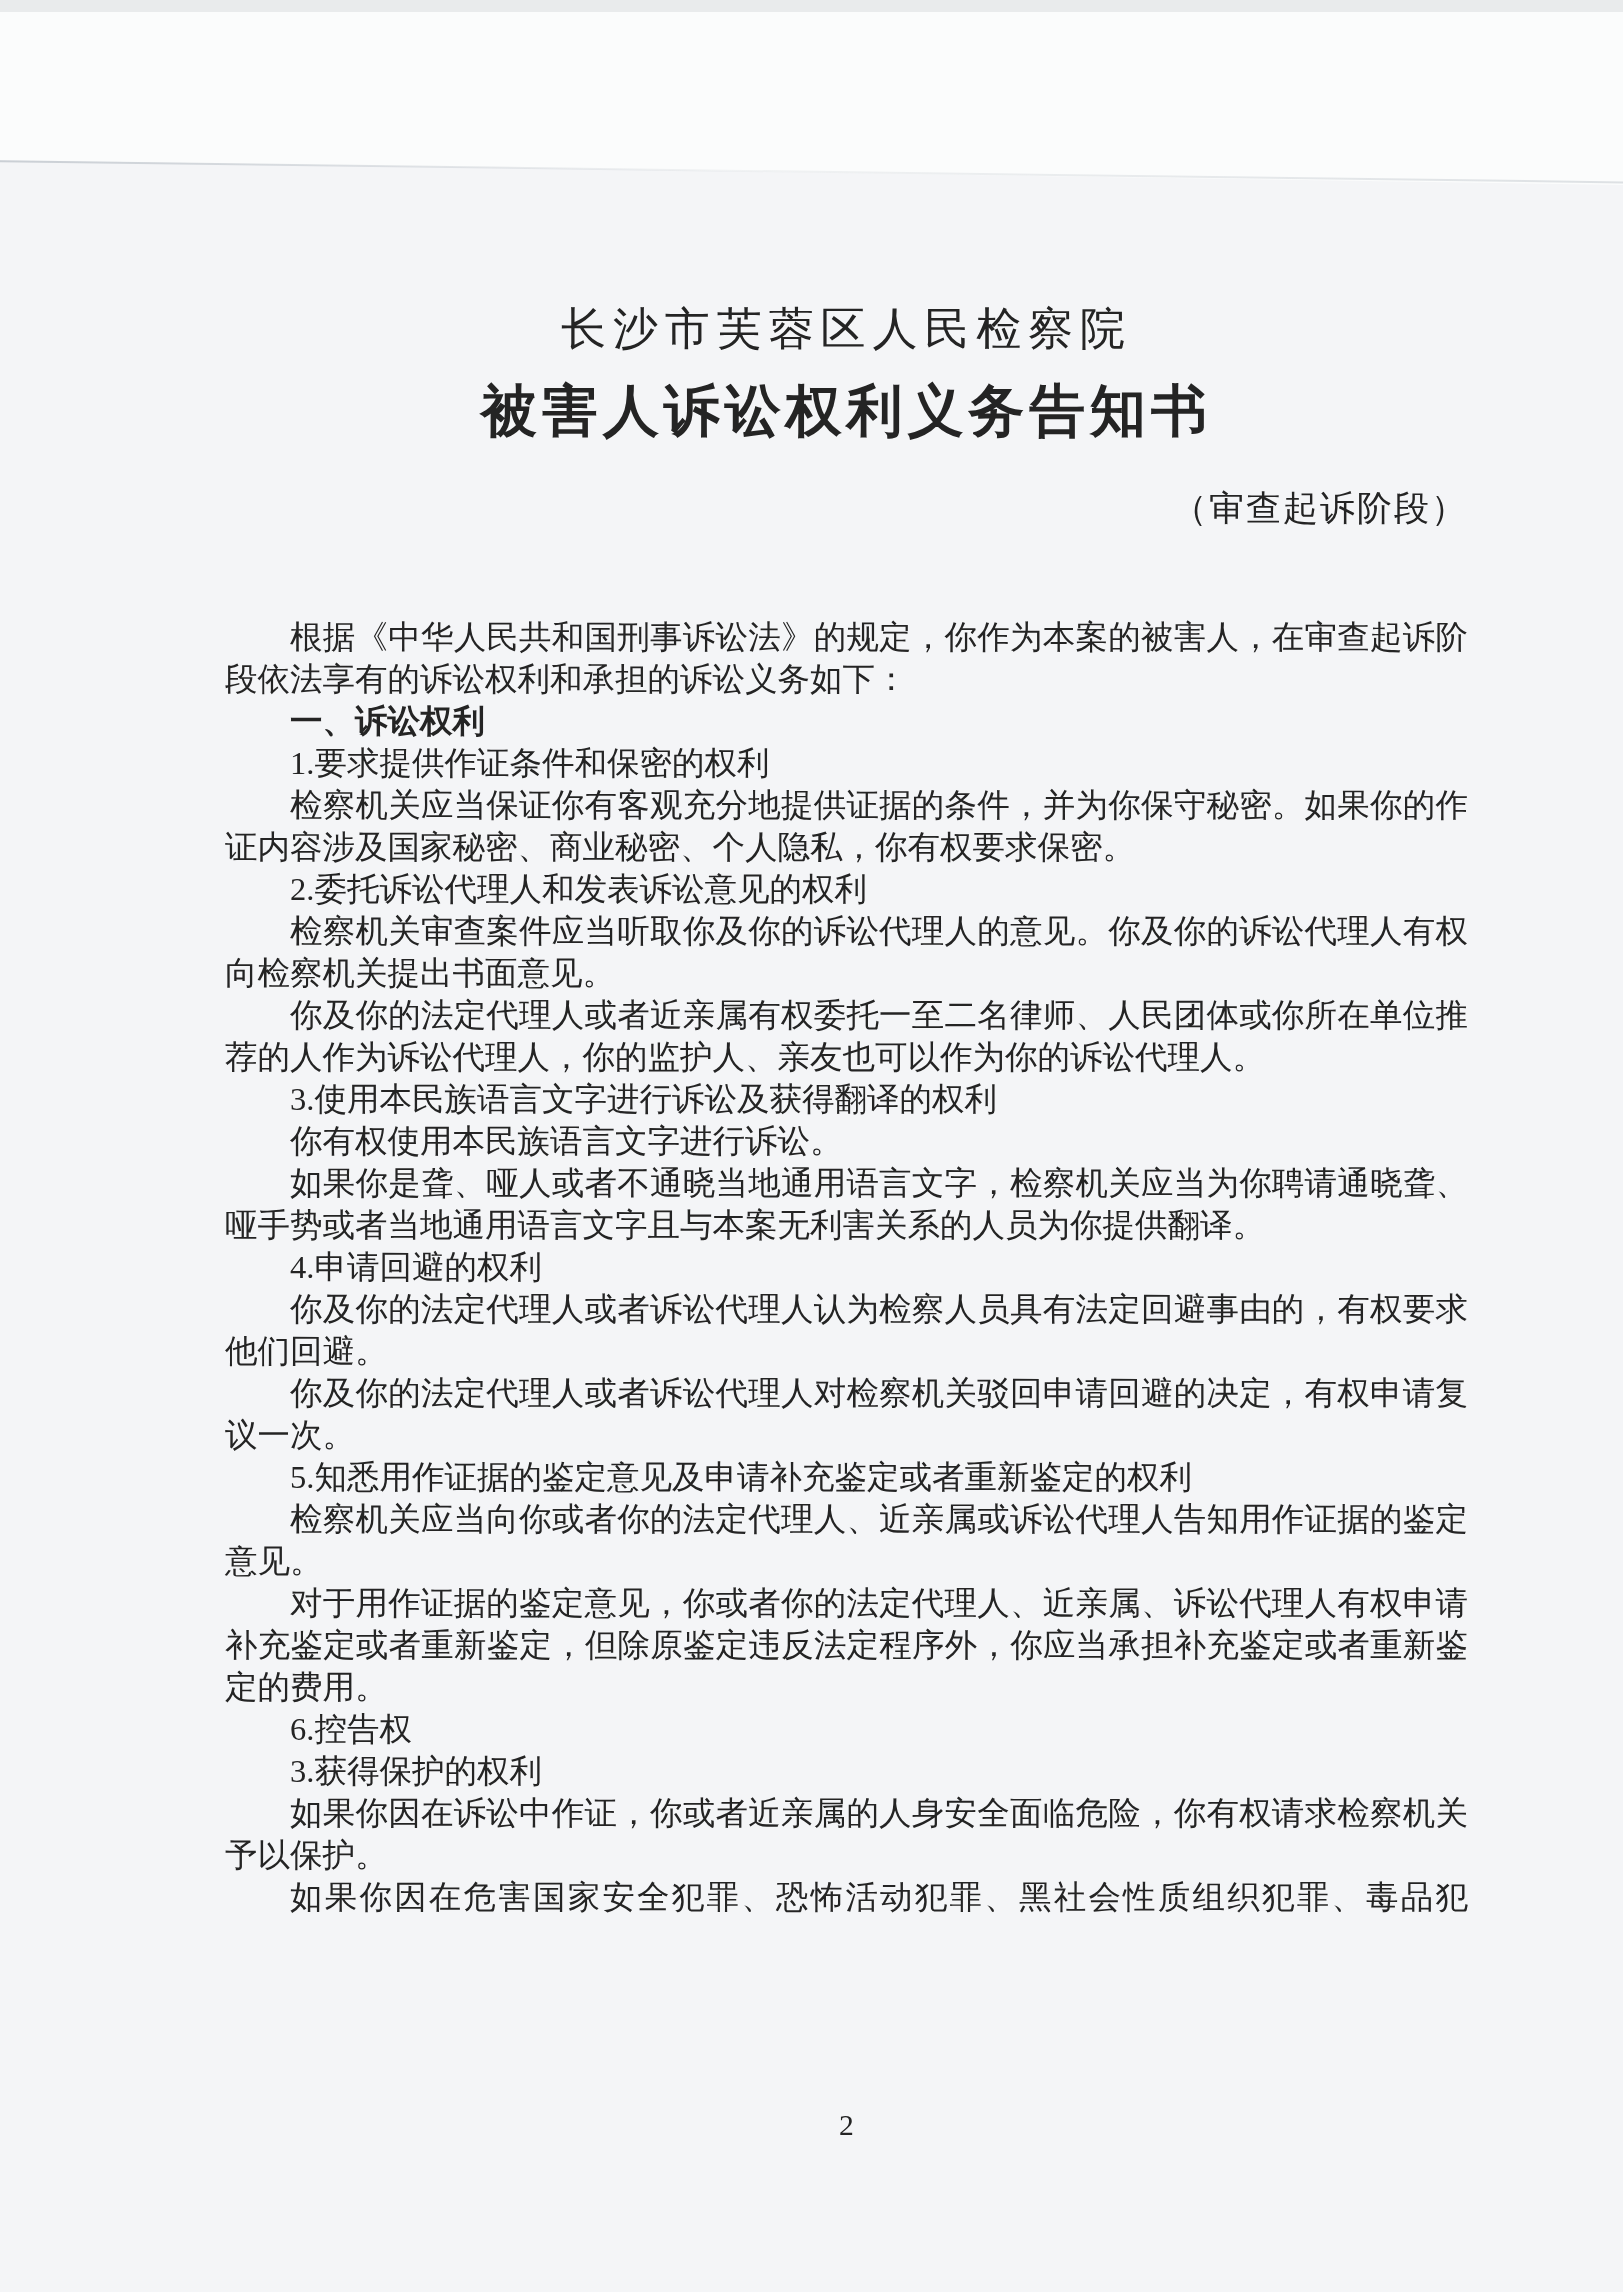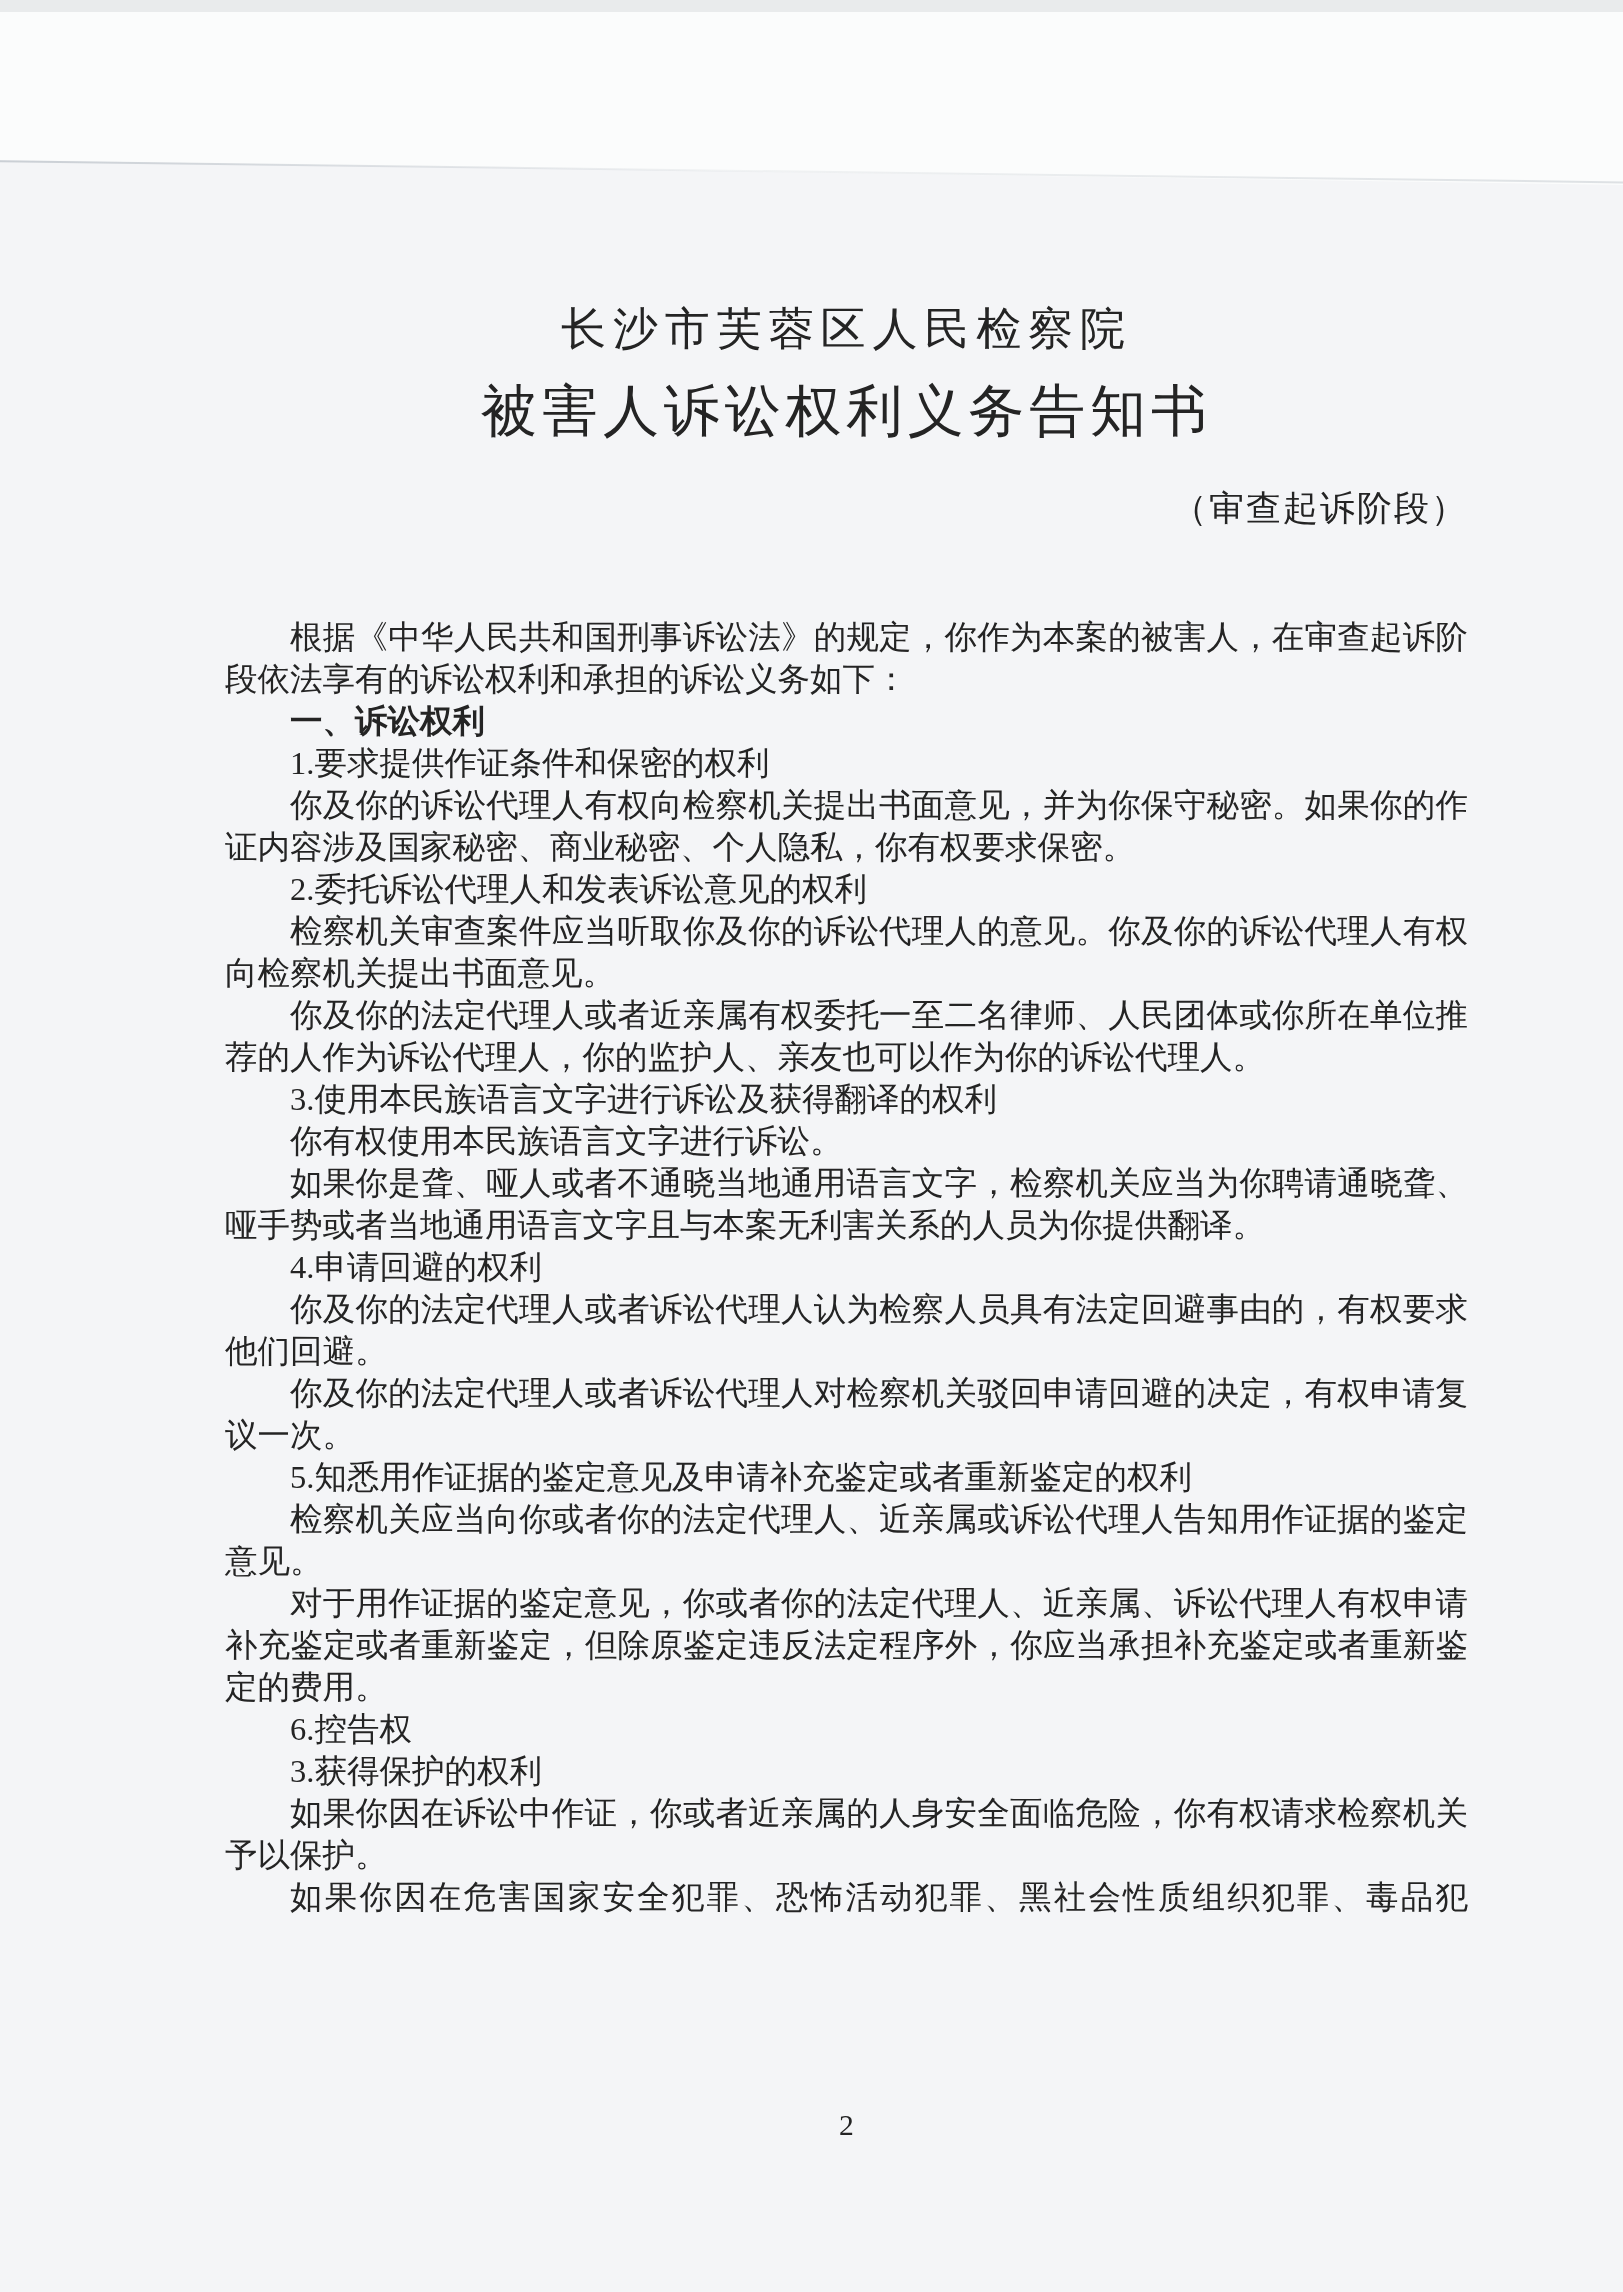--- a/index.html
+++ b/index.html
@@ -48,21 +48,21 @@
     letter-spacing: 6.9px;
     white-space: nowrap;
   }
   .doc-title {
     position: absolute;
     top: 366px; left: 225px;
     width: 1243px;
     text-align: center;
     font-size: 56px;
     line-height: 67px;
-    font-weight: normal;
+    font-weight: bold;
     letter-spacing: 4.9px;
     white-space: nowrap;
   }
   .doc-subtitle {
     position: absolute;
     top: 476px; left: 225px;
     width: 1243px;
     text-align: right;
     font-size: 35px;
     line-height: 41px;
@@ -106,21 +106,21 @@
   <div class="org-title">长沙市芙蓉区人民检察院</div>
 
   <div class="doc-title">被害人诉讼权利义务告知书</div>
 
   <div class="doc-subtitle">（审查起诉阶段）</div>
 
   <div class="doc-body">
       <p class="para body">根据《中华人民共和国刑事诉讼法》的规定，你作为本案的被害人，在审查起诉阶段依法享有的诉讼权利和承担的诉讼义务如下：</p>
       <p class="para section-heading">一、诉讼权利</p>
       <p class="para item-heading">1.要求提供作证条件和保密的权利</p>
-      <p class="para body">你及你的诉讼代理人有权向检察机关提出书面意见，并为你保守秘密。如果你的作证内容涉及国家秘密、商业秘密、个人隐私，你有权要求保密。</p>
+      <p class="para body">检察机关应当保证你有客观充分地提供证据的条件，并为你保守秘密。如果你的作证内容涉及国家秘密、商业秘密、个人隐私，你有权要求保密。</p>
       <p class="para item-heading">2.委托诉讼代理人和发表诉讼意见的权利</p>
       <p class="para body">检察机关审查案件应当听取你及你的诉讼代理人的意见。你及你的诉讼代理人有权向检察机关提出书面意见。</p>
       <p class="para body">你及你的法定代理人或者近亲属有权委托一至二名律师、人民团体或你所在单位推荐的人作为诉讼代理人，你的监护人、亲友也可以作为你的诉讼代理人。</p>
       <p class="para item-heading">3.使用本民族语言文字进行诉讼及获得翻译的权利</p>
       <p class="para body">你有权使用本民族语言文字进行诉讼。</p>
       <p class="para body">如果你是聋、哑人或者不通晓当地通用语言文字，检察机关应当为你聘请通晓聋、哑手势或者当地通用语言文字且与本案无利害关系的人员为你提供翻译。</p>
       <p class="para item-heading">4.申请回避的权利</p>
       <p class="para body">你及你的法定代理人或者诉讼代理人认为检察人员具有法定回避事由的，有权要求他们回避。</p>
       <p class="para body">你及你的法定代理人或者诉讼代理人对检察机关驳回申请回避的决定，有权申请复议一次。</p>
       <p class="para item-heading">5.知悉用作证据的鉴定意见及申请补充鉴定或者重新鉴定的权利</p>

